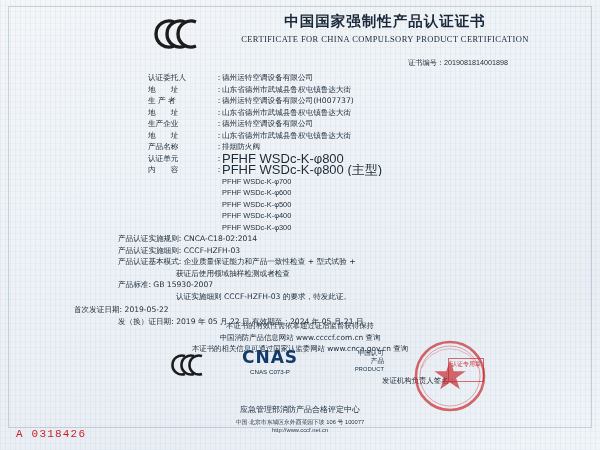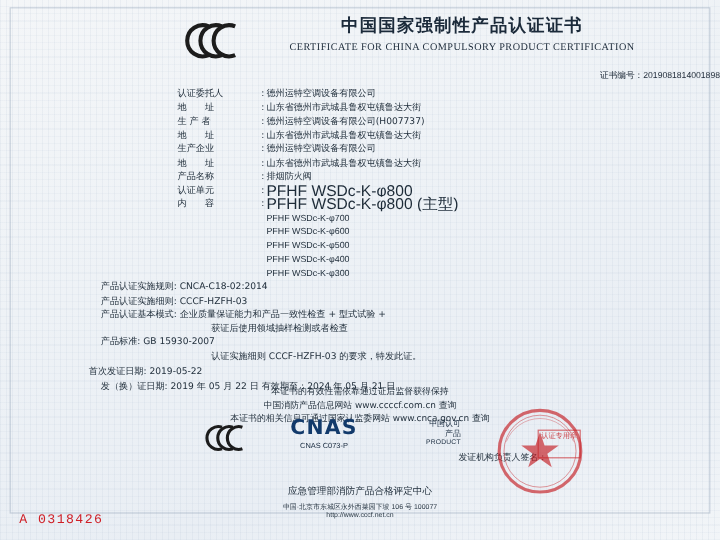--- a/index.html
+++ b/index.html
@@ -79,20 +79,21 @@
   .body-wrap {
     position: absolute;
     left: 0; top: 58px;
     width: 600px;
     color: #1d2b38;
     font-size: 7.6px;
     font-family: "DejaVu Sans", sans-serif;
   }
   .cert-no {
     text-align: right;
+    padding-right: 92px;
     font-size: 7.2px;
     color: #222e3c;
     font-family: "Liberation Sans", sans-serif;
   }
   .rows {
     margin-top: 4px;
     padding-left: 148px;
   }
   .row {
     display: flex;
@@ -117,21 +118,21 @@
     overflow: hidden;
   }
   .sub {
     padding-left: 222px;
     line-height: 11.5px;
     font-family: "Liberation Sans", sans-serif;
     font-size: 7.4px;
   }
   .cont-row .val { font-family: Liberation Sans, sans-serif; font-size: 13px; }
   .note {
-    padding-left: 84px;
+    padding-left: 118px;
     line-height: 11.5px;
   }
   .note-ind {
     padding-left: 176px;
     line-height: 11.5px;
   }
   .dates {
     padding-left: 74px;
     line-height: 12px;
     margin-top: 2px;

